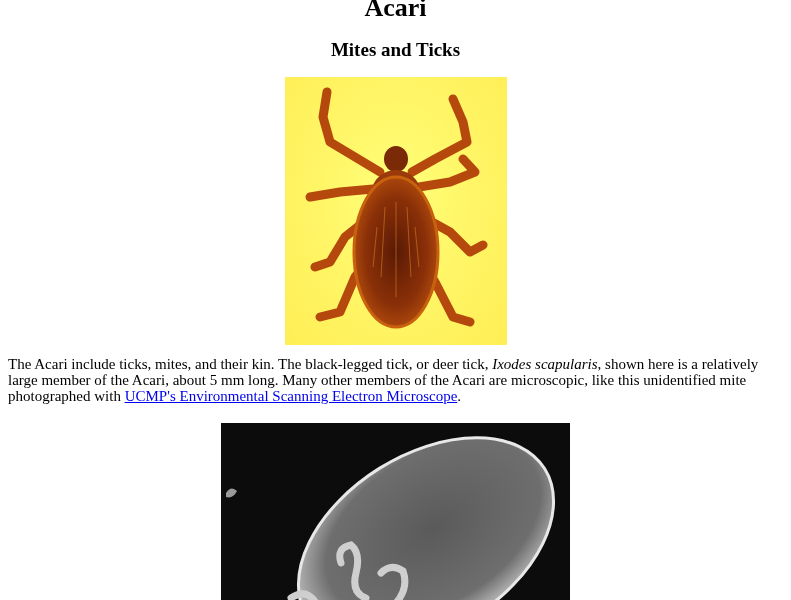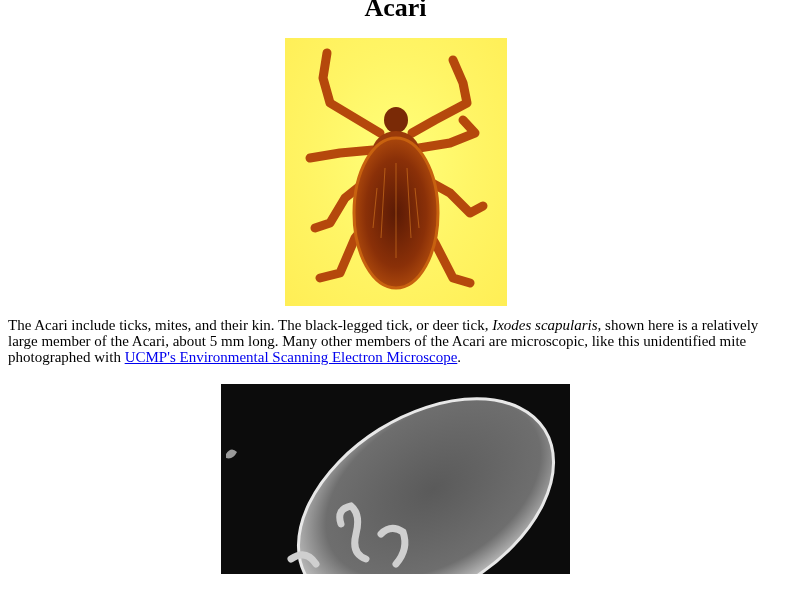--- a/index.html
+++ b/index.html
@@ -44,20 +44,21 @@
     text-align: left;
   }
   a { color: #0000ee; text-decoration: underline; }
   em { font-style: italic; }
 </style>
 </head>
 <body>
 
 <div class="page">
   <h1>Acari</h1>
+  <h2>Mites and Ticks</h2>
 
   <div class="center">
     <div class="tick-img">
       <svg width="222" height="268" viewBox="0 0 222 268" xmlns="http://www.w3.org/2000/svg">
         <defs>
           <radialGradient id="bodyG" cx="50%" cy="50%" r="60%">
             <stop offset="0%" stop-color="#5a1a05"></stop>
             <stop offset="60%" stop-color="#8a3008"></stop>
             <stop offset="100%" stop-color="#c0560e"></stop>
           </radialGradient>

